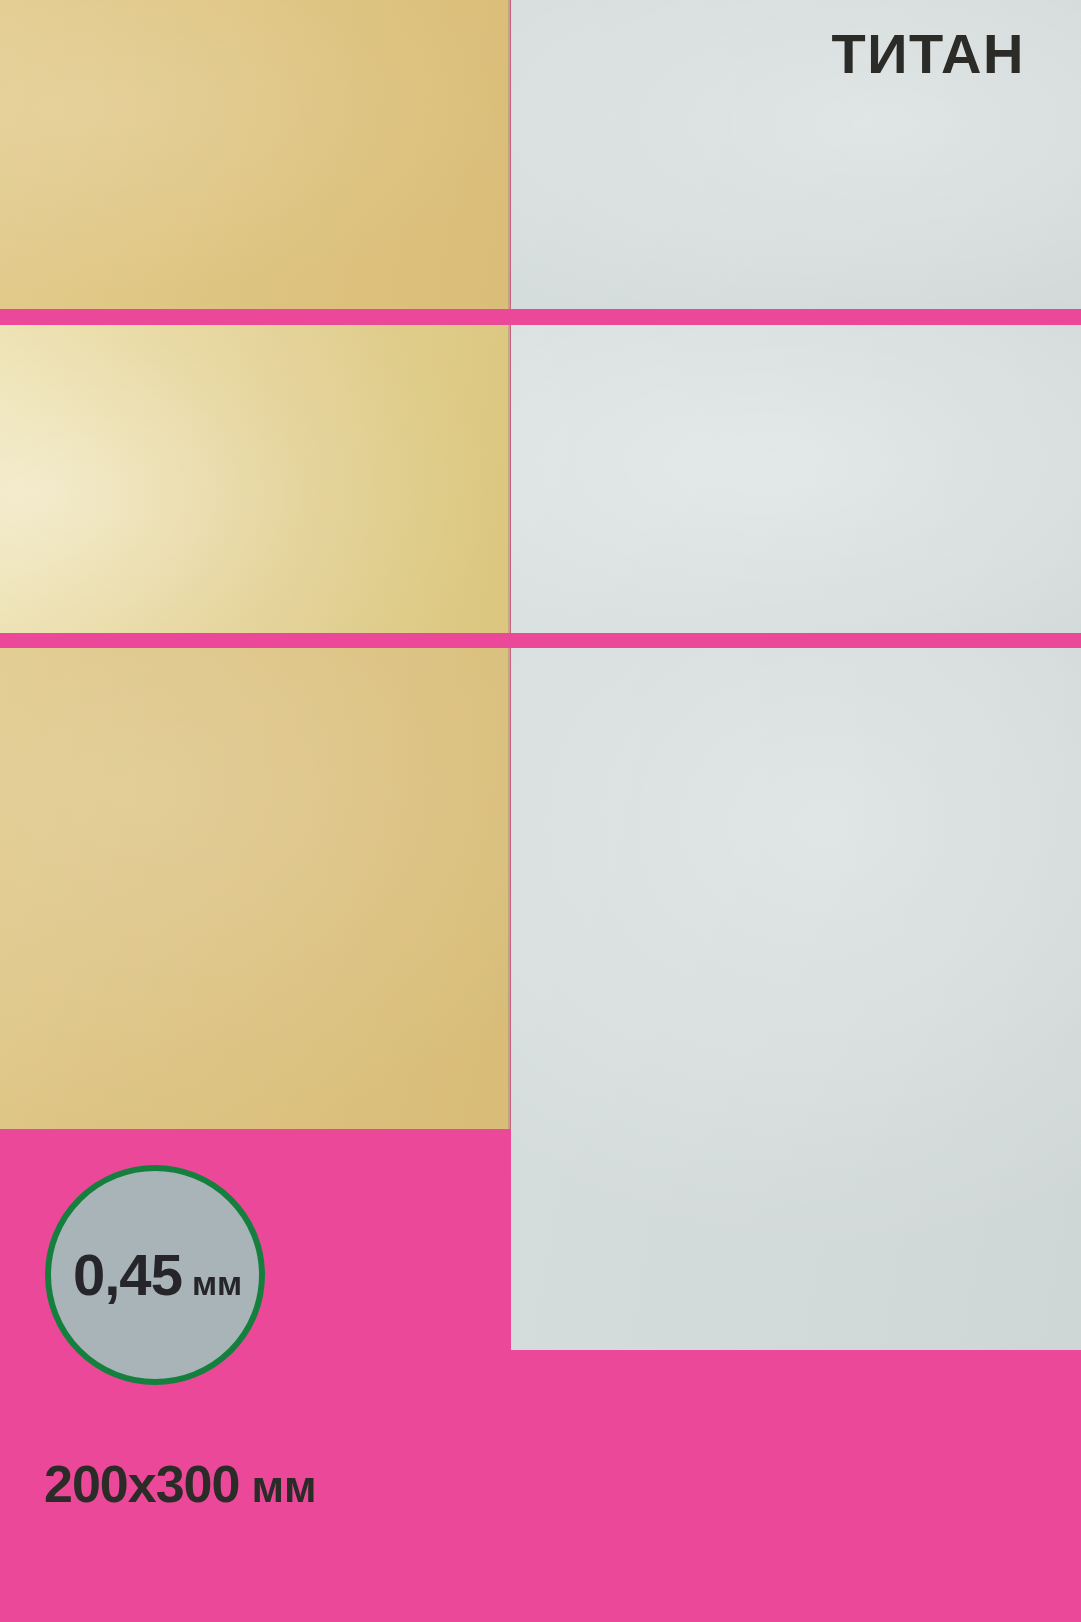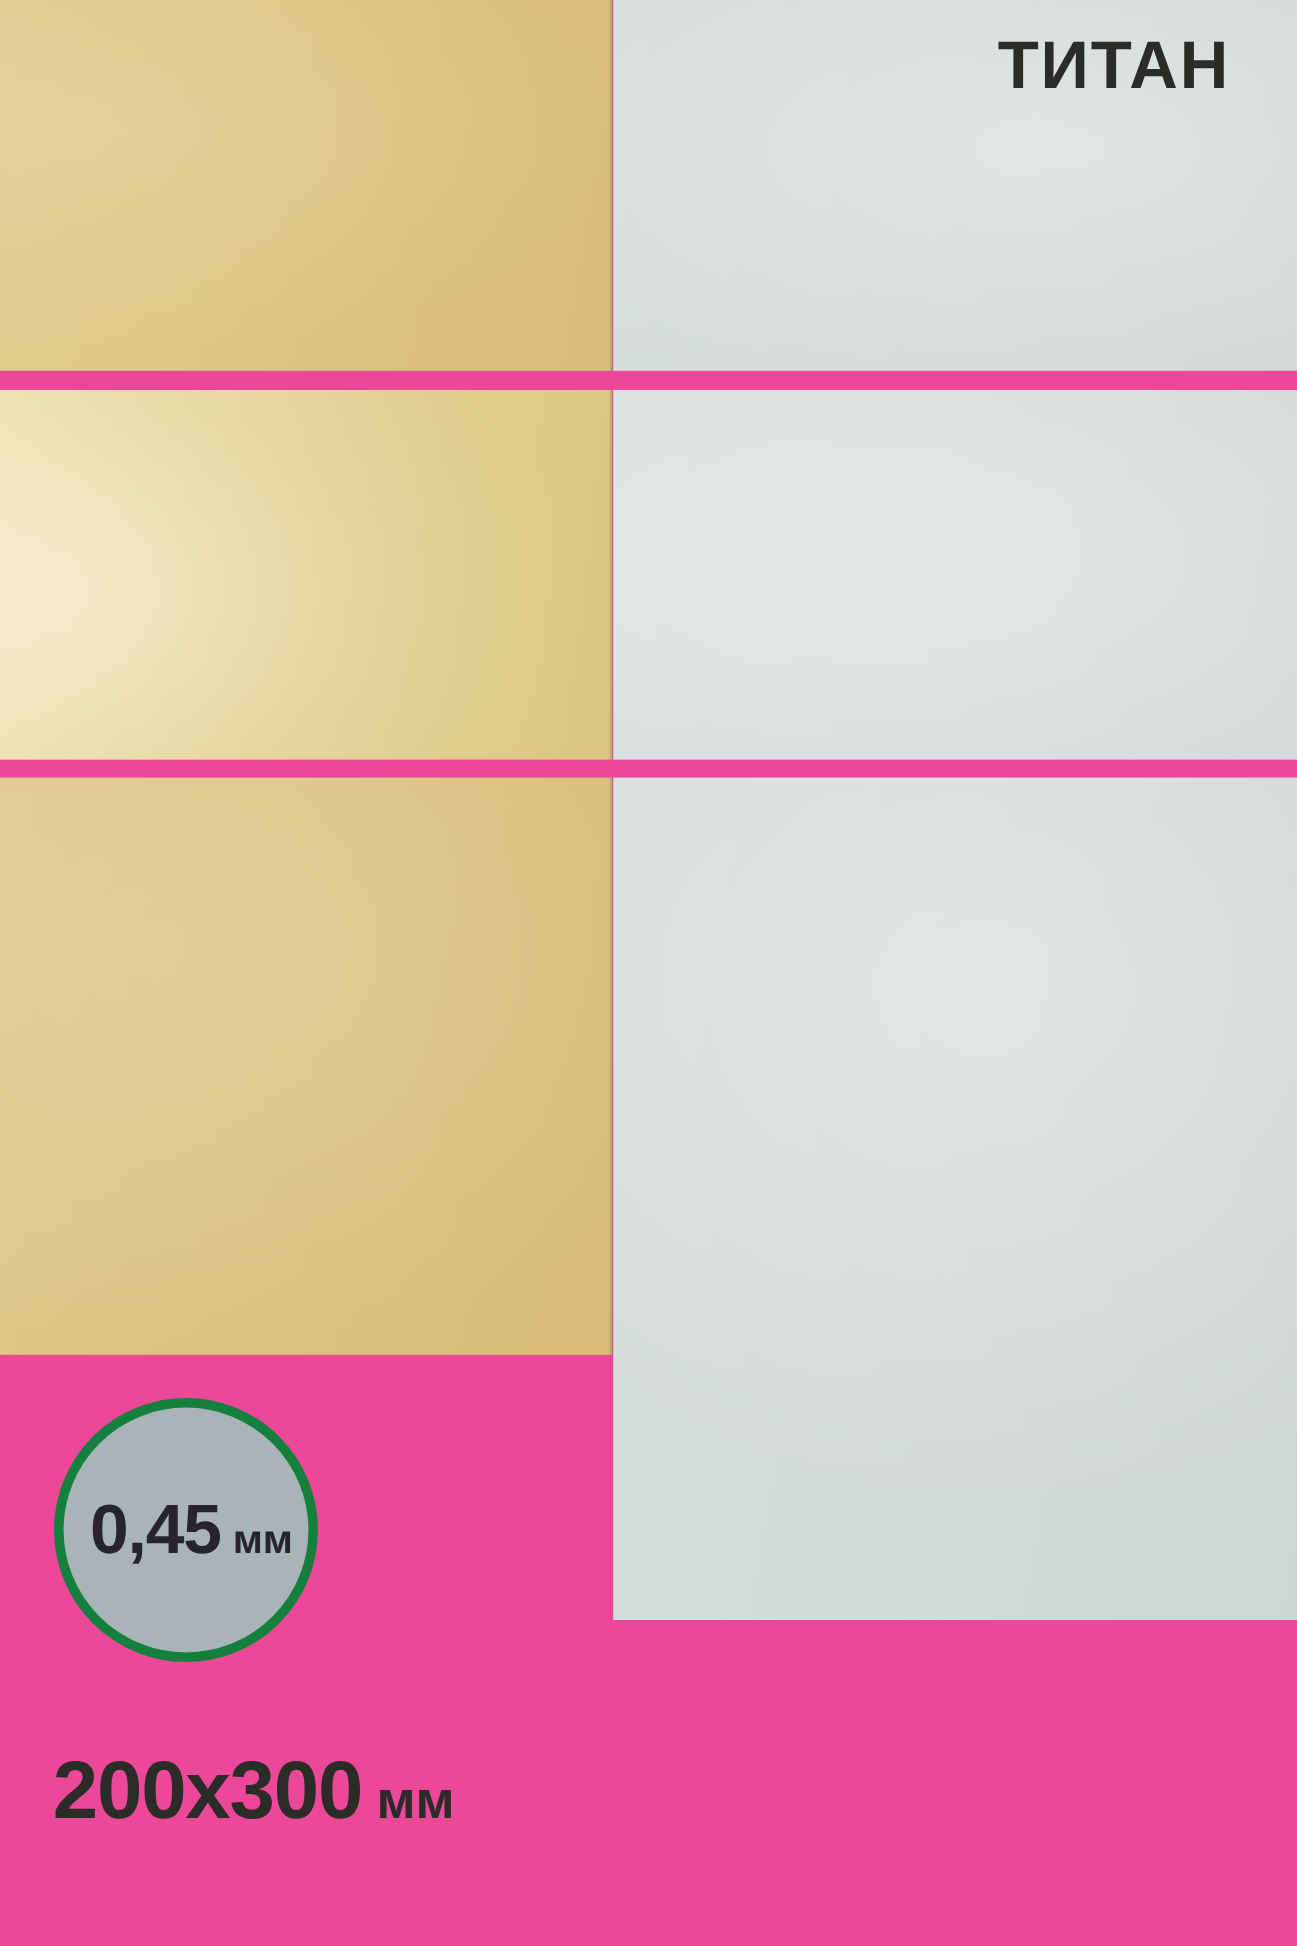--- a/index.html
+++ b/index.html
@@ -99,21 +99,21 @@
 
   
   #thickness-badge {
     position: absolute;
     left: 45px;
     top: 1165px;
     width: 220px;
     height: 220px;
     border-radius: 50%;
     background: #a8b4b7;
-    border: 8px solid #15803d;
+    border: 6px solid #15803d;
     box-sizing: border-box;
     display: flex;
     align-items: center;
   }
   #thickness-label {
     position: absolute;
     left: 22px;
     top: 50%;
     transform: translateY(-50%);
     white-space: nowrap;
@@ -137,21 +137,21 @@
   #size-caption {
     position: absolute;
     left: 44px;
     top: 1458px;
     color: #2b2b28;
     font-weight: 700;
     line-height: 1;
     white-space: nowrap;
   }
   #size-value {
-    font-size: 68px;
+    font-size: 52px;
     letter-spacing: -1px;
   }
   #size-unit {
     font-size: 44px;
     margin-left: 12px;
   }
 </style>
 </head>
 <body>
 

